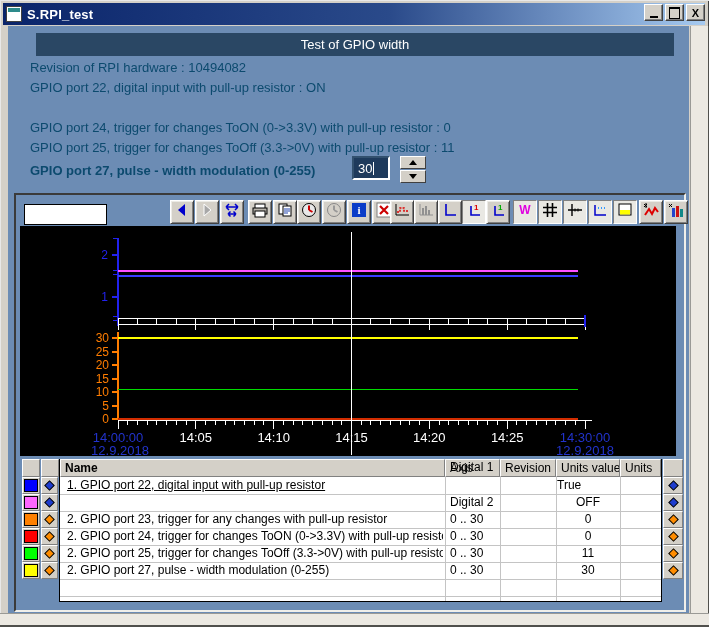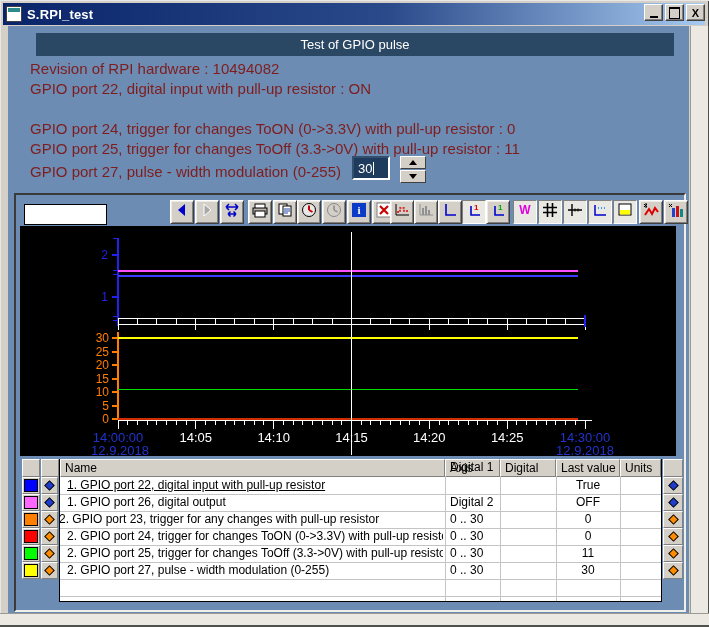--- a/index.html
+++ b/index.html
@@ -24,21 +24,21 @@
   .winbtn{width:17px;height:15px;background:#D4D0C8;border:1px solid;
        border-color:#FFFFFF #404040 #404040 #FFFFFF;box-shadow:inset -1px -1px 0 #808080;
        display:flex;align-items:flex-end;justify-content:center;margin-left:2px;}
   .glyph-min{width:8px;height:2px;background:#000;margin-bottom:2px;}
   .glyph-max{width:9px;height:9px;border:1px solid #000;border-top-width:2px;margin-bottom:1px;}
   .glyph-close{font-size:11px;font-weight:bold;line-height:13px;margin-bottom:0px;}
   
   .content-bg{left:8px;top:26px;width:681px;height:587px;background:#6C8CB4;}
   .hdrbar{left:36px;top:33px;width:638px;height:23px;background:#2A4764;
        color:#fff;font-size:13px;text-align:center;line-height:23px;}
-  .infoline{color:#7f1d1d;font-size:15px;height:16px;white-space:nowrap;}
+  .infoline{color:#0c4a6e;font-size:13px;height:16px;white-space:nowrap;}
   .pwm-input{left:352px;top:156px;width:38px;height:24px;background:#1E3A5C;
        border:2px solid;border-color:#32506E #fff #fff #32506E;box-sizing:border-box;
        color:#fff;font-size:13px;display:flex;align-items:center;padding-left:4px;}
   .caret{display:inline-block;width:1px;height:13px;background:#fff;margin-left:1px;}
   .spinbtn{left:400px;width:26px;height:13px;background:#D4D0C8;border:1px solid;
        border-color:#fff #404040 #404040 #fff;box-sizing:border-box;
        display:flex;align-items:center;justify-content:center;}
   .tri-up{width:0;height:0;border-left:4px solid transparent;border-right:4px solid transparent;border-bottom:5px solid #000;}
   .tri-dn{width:0;height:0;border-left:4px solid transparent;border-right:4px solid transparent;border-top:5px solid #000;}
   .gpio26-box{left:440px;top:155px;width:243px;height:27px;background:#6C8CB4;
@@ -81,27 +81,27 @@
       </div>
     <div class="winbtn">
         <span class="glyph-close">X</span>
       </div>
   </div>
 
   <div class="abs content-bg"></div>
   <div class="abs frame-right"></div>
   <div class="abs frame-bottom"></div>
 
-  <div class="abs hdrbar">Test of GPIO pulse</div>
+  <div class="abs hdrbar">Test of GPIO width</div>
 
   <div class="abs infoline" style="left:30px;top:60px;">Revision of RPI hardware : 10494082</div>
   <div class="abs infoline" style="left:30px;top:80px;">GPIO port 22, digital input with pull-up resistor : ON</div>
   <div class="abs infoline" style="left:30px;top:120px;">GPIO port 24, trigger for changes ToON (0-&gt;3.3V) with pull-up resistor : 0</div>
   <div class="abs infoline" style="left:30px;top:140px;">GPIO port 25, trigger for changes ToOff (3.3-&gt;0V) with pull-up resistor : 11</div>
-  <div class="abs infoline" style="left:30px;top:163px;">GPIO port 27, pulse - width modulation (0-255)</div>
+  <div class="abs infoline" style="left:30px;top:163px;font-weight:bold;">GPIO port 27, pulse - width modulation (0-255)</div>
 
   <div class="abs pwm-input">
     <span>30</span>
       <span class="caret"></span>
   </div>
   <div class="abs spinbtn" style="top:156px;">
       <span class="tri-up"></span>
     </div>
   <div class="abs spinbtn" style="top:170px;">
       <span class="tri-dn"></span>
@@ -372,77 +372,76 @@
         <text x="100" y="229" font-size="13" text-anchor="middle" fill="#2233CC">12.9.2018</text>
         <text x="565" y="229" font-size="13" text-anchor="middle" fill="#2233CC">12.9.2018</text>
         <line x1="331.5" y1="6" x2="331.5" y2="229" stroke="#FFFFFF"></line>
       </svg>
   </div>
 
   <div class="abs tablewrap" id="tablewrap">
       <div class="mainbox"></div>
       <div class="tcell hcell" style="left: 0px; top: 0px; width: 18px; height: 18px;"></div>
       <div class="tcell hcell" style="left: 19px; top: 0px; width: 18px; height: 18px;"></div>
-      <div class="tcell hcell" style="left: 38px; top: 0px; width: 385px; height: 18px;">Name</div>
+      <div class="tcell hcell" style="left: 38px; top: 0px; width: 385px; height: 18px; font-weight: bold;">Name</div>
       <div class="tcell hcell" style="left: 423px; top: 0px; width: 55px; height: 18px;">Axis</div>
-      <div class="tcell hcell" style="left: 478px; top: 0px; width: 56px; height: 18px;">Digital</div>
-      <div class="tcell hcell" style="left: 534px; top: 0px; width: 64px; height: 18px;">Last value</div>
+      <div class="tcell hcell" style="left: 478px; top: 0px; width: 56px; height: 18px;">Revision</div>
+      <div class="tcell hcell" style="left: 534px; top: 0px; width: 64px; height: 18px;">Units value</div>
       <div class="tcell hcell" style="left: 598px; top: 0px; width: 41px; height: 18px;">Units</div>
       <div class="tcell hcell" style="left: 641px; top: 0px; width: 20px; height: 18px;"></div>
       <div class="gline" style="left: 423px; top: 18px; width: 1px; height: 124px;"></div>
       <div class="gline" style="left: 478px; top: 18px; width: 1px; height: 124px;"></div>
       <div class="gline" style="left: 534px; top: 18px; width: 1px; height: 124px;"></div>
       <div class="gline" style="left: 598px; top: 18px; width: 1px; height: 124px;"></div>
       <div class="tcell graybtn" style="left: 0px; top: 18px; width: 18px; height: 17px;">
         <div style="width: 12px; height: 11px; background: rgb(0, 0, 255); border: 1px solid rgb(0, 0, 0);"></div>
       </div>
       <div class="tcell graybtn" style="left: 19px; top: 18px; width: 17px; height: 17px;">
         <svg width="13" height="13">
           <rect x="3.2" y="3.2" width="6.6" height="6.6" transform="rotate(45 6.5 6.5)" fill="#1E3CCD" stroke="#000"></rect>
         </svg>
       </div>
       <div class="tcell " style="left: 40px; top: 18px; width: 381px; height: 17px; line-height: 17px; padding-left: 5px; text-decoration: underline;">1. GPIO port 22, digital input with pull-up resistor</div>
       <div class="tcell " style="left: 424px; top: 0; width: 53px; height: 17px; line-height: 17px; padding-left: 4px;">Digital 1</div>
       <div class="tcell " style="left: 479px; top: 18px; width: 54px; height: 17px; line-height: 17px; text-align: center;"></div>
-      <div class="tcell " style="left: 535px; top: 18px; width: 62px; height: 17px; line-height: 17px; text-align: center;">True</div>
+      <div class="tcell " style="left: 535px; top: 18px; width: 62px; height: 17px; line-height: 17px; text-align: left;">True</div>
       <div class="tcell " style="left: 599px; top: 18px; width: 39px; height: 17px; line-height: 17px; text-align: center;"></div>
       <div class="tcell graybtn" style="left: 641px; top: 18px; width: 20px; height: 17px;">
         <svg width="13" height="13">
           <rect x="3.2" y="3.2" width="6.6" height="6.6" transform="rotate(45 6.5 6.5)" fill="#1E3CCD" stroke="#000"></rect>
         </svg>
       </div>
       <div class="gline" style="left: 38px; top: 35px; width: 601px; height: 1px;"></div>
       <div class="tcell graybtn" style="left: 0px; top: 35px; width: 18px; height: 17px;">
         <div style="width: 12px; height: 11px; background: rgb(255, 102, 255); border: 1px solid rgb(0, 0, 0);"></div>
       </div>
       <div class="tcell graybtn" style="left: 19px; top: 35px; width: 17px; height: 17px;">
         <svg width="13" height="13">
           <rect x="3.2" y="3.2" width="6.6" height="6.6" transform="rotate(45 6.5 6.5)" fill="#1E3CCD" stroke="#000"></rect>
         </svg>
       </div>
-      <div class="tcell " style="left: 40px; top: 35px; width: 381px; height: 17px; line-height: 17px; padding-left: 5px;">1. GPIO port 26, digital output</div>
       <div class="tcell " style="left: 424px; top: 35px; width: 53px; height: 17px; line-height: 17px; padding-left: 4px;">Digital 2</div>
       <div class="tcell " style="left: 479px; top: 35px; width: 54px; height: 17px; line-height: 17px; text-align: center;"></div>
       <div class="tcell " style="left: 535px; top: 35px; width: 62px; height: 17px; line-height: 17px; text-align: center;">OFF</div>
       <div class="tcell " style="left: 599px; top: 35px; width: 39px; height: 17px; line-height: 17px; text-align: center;"></div>
       <div class="tcell graybtn" style="left: 641px; top: 35px; width: 20px; height: 17px;">
         <svg width="13" height="13">
           <rect x="3.2" y="3.2" width="6.6" height="6.6" transform="rotate(45 6.5 6.5)" fill="#1E3CCD" stroke="#000"></rect>
         </svg>
       </div>
       <div class="gline" style="left: 38px; top: 52px; width: 601px; height: 1px;"></div>
       <div class="tcell graybtn" style="left: 0px; top: 52px; width: 18px; height: 17px;">
         <div style="width: 12px; height: 11px; background: rgb(255, 128, 0); border: 1px solid rgb(0, 0, 0);"></div>
       </div>
       <div class="tcell graybtn" style="left: 19px; top: 52px; width: 17px; height: 17px;">
         <svg width="13" height="13">
           <rect x="3.2" y="3.2" width="6.6" height="6.6" transform="rotate(45 6.5 6.5)" fill="#FF8C00" stroke="#000"></rect>
         </svg>
       </div>
-      <div class="tcell " style="left: 32px; top: 52px; width: 381px; height: 17px; line-height: 17px; padding-left: 5px;">2. GPIO port 23, trigger for any changes with pull-up resistor</div>
+      <div class="tcell " style="left: 40px; top: 52px; width: 381px; height: 17px; line-height: 17px; padding-left: 5px;">2. GPIO port 23, trigger for any changes with pull-up resistor</div>
       <div class="tcell " style="left: 424px; top: 52px; width: 53px; height: 17px; line-height: 17px; padding-left: 4px;">0 .. 30</div>
       <div class="tcell " style="left: 479px; top: 52px; width: 54px; height: 17px; line-height: 17px; text-align: center;"></div>
       <div class="tcell " style="left: 535px; top: 52px; width: 62px; height: 17px; line-height: 17px; text-align: center;">0</div>
       <div class="tcell " style="left: 599px; top: 52px; width: 39px; height: 17px; line-height: 17px; text-align: center;"></div>
       <div class="tcell graybtn" style="left: 641px; top: 52px; width: 20px; height: 17px;">
         <svg width="13" height="13">
           <rect x="3.2" y="3.2" width="6.6" height="6.6" transform="rotate(45 6.5 6.5)" fill="#FF8C00" stroke="#000"></rect>
         </svg>
       </div>
       <div class="gline" style="left: 38px; top: 69px; width: 601px; height: 1px;"></div>

